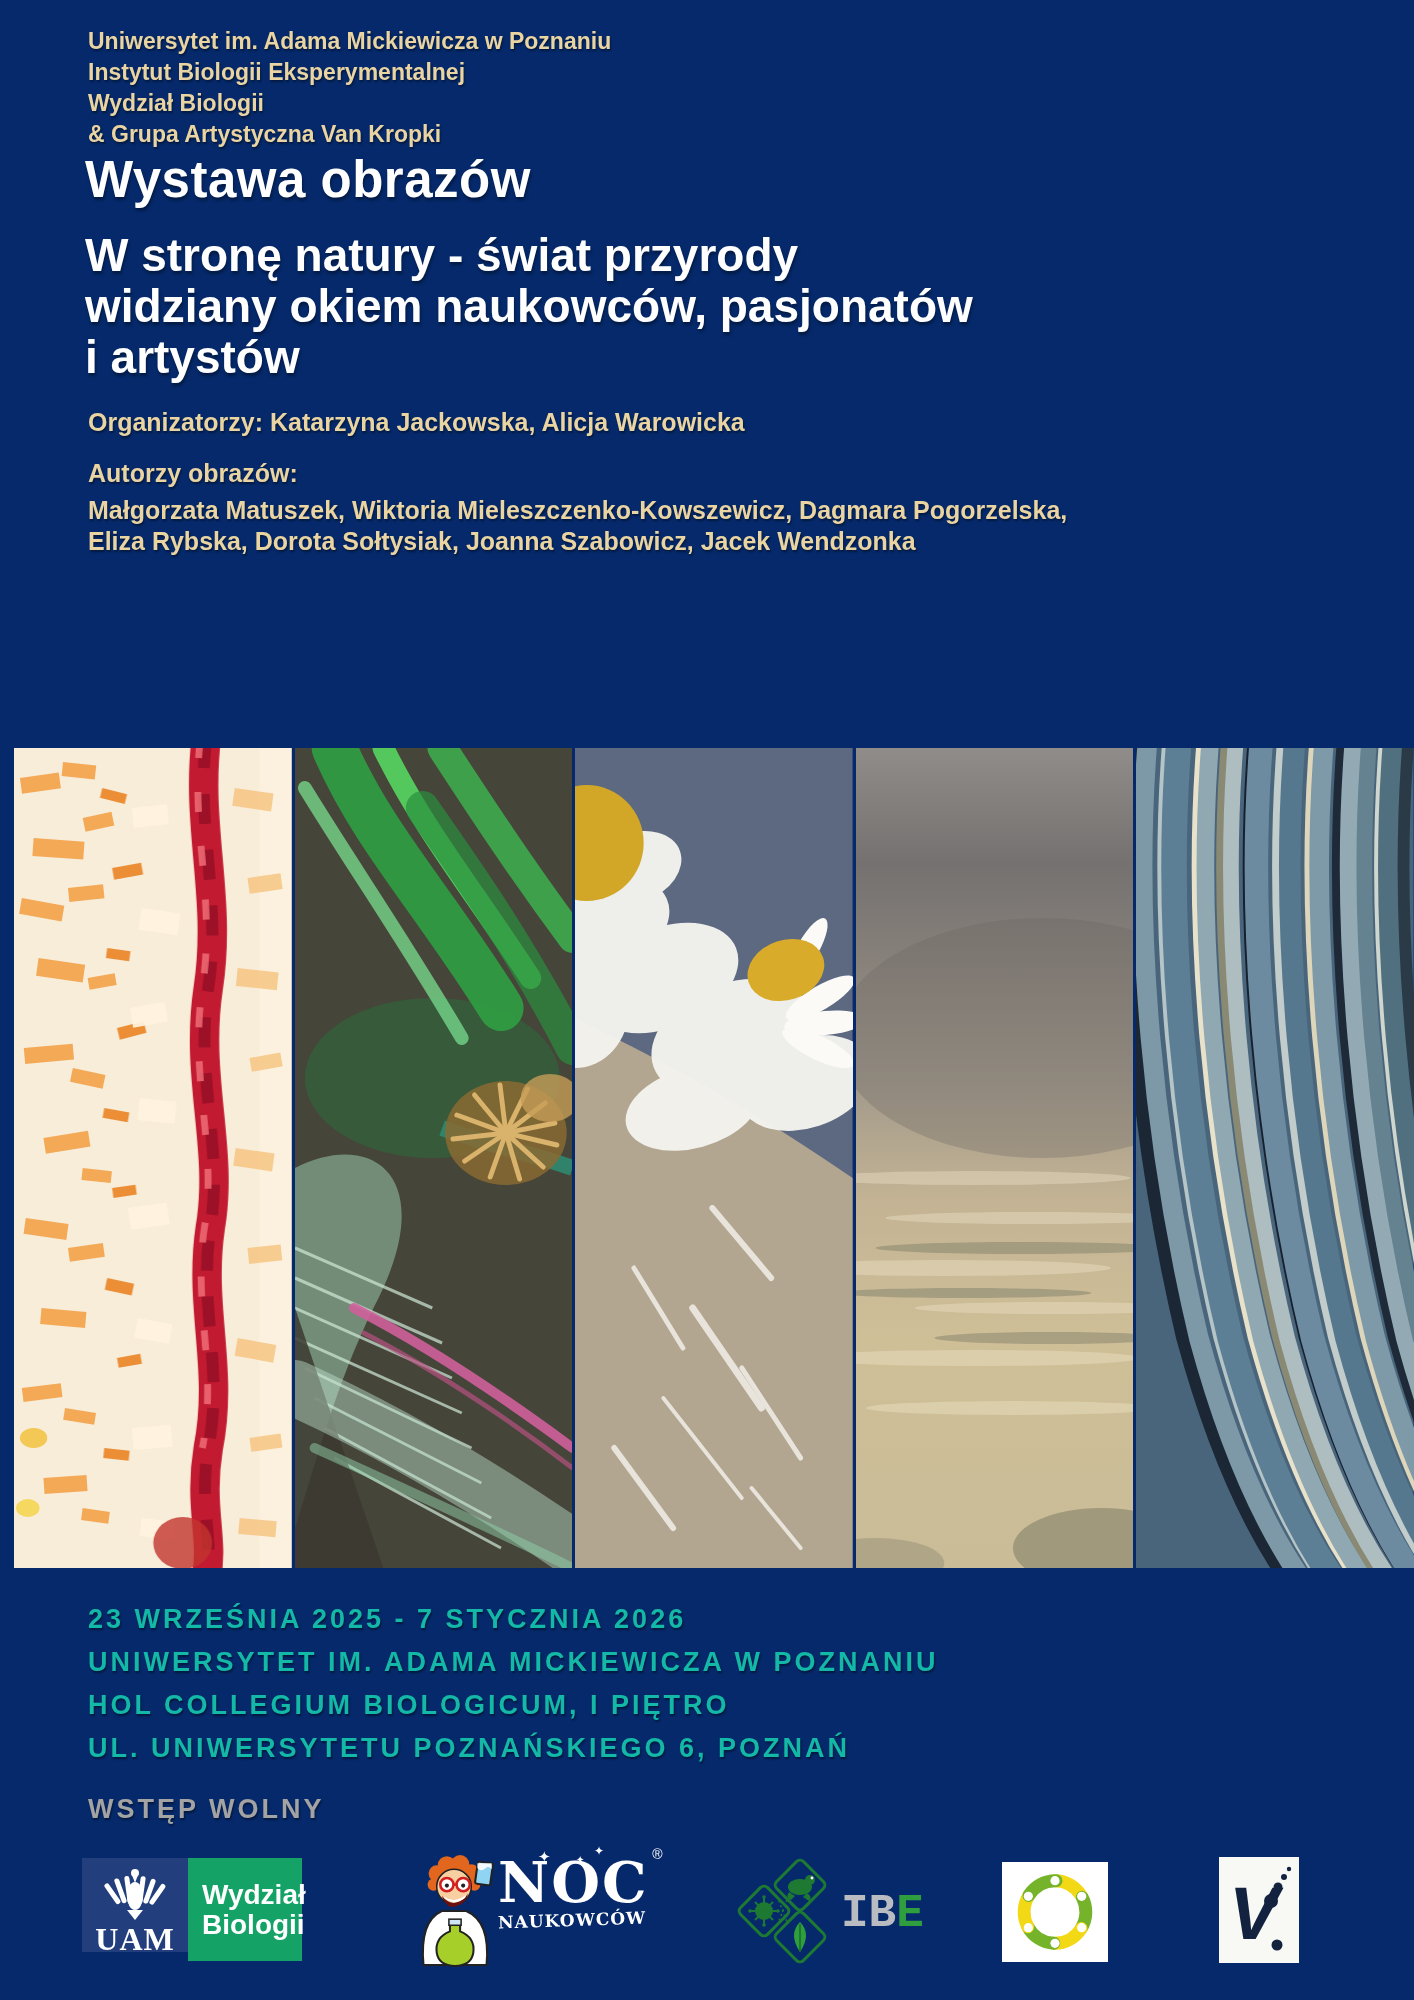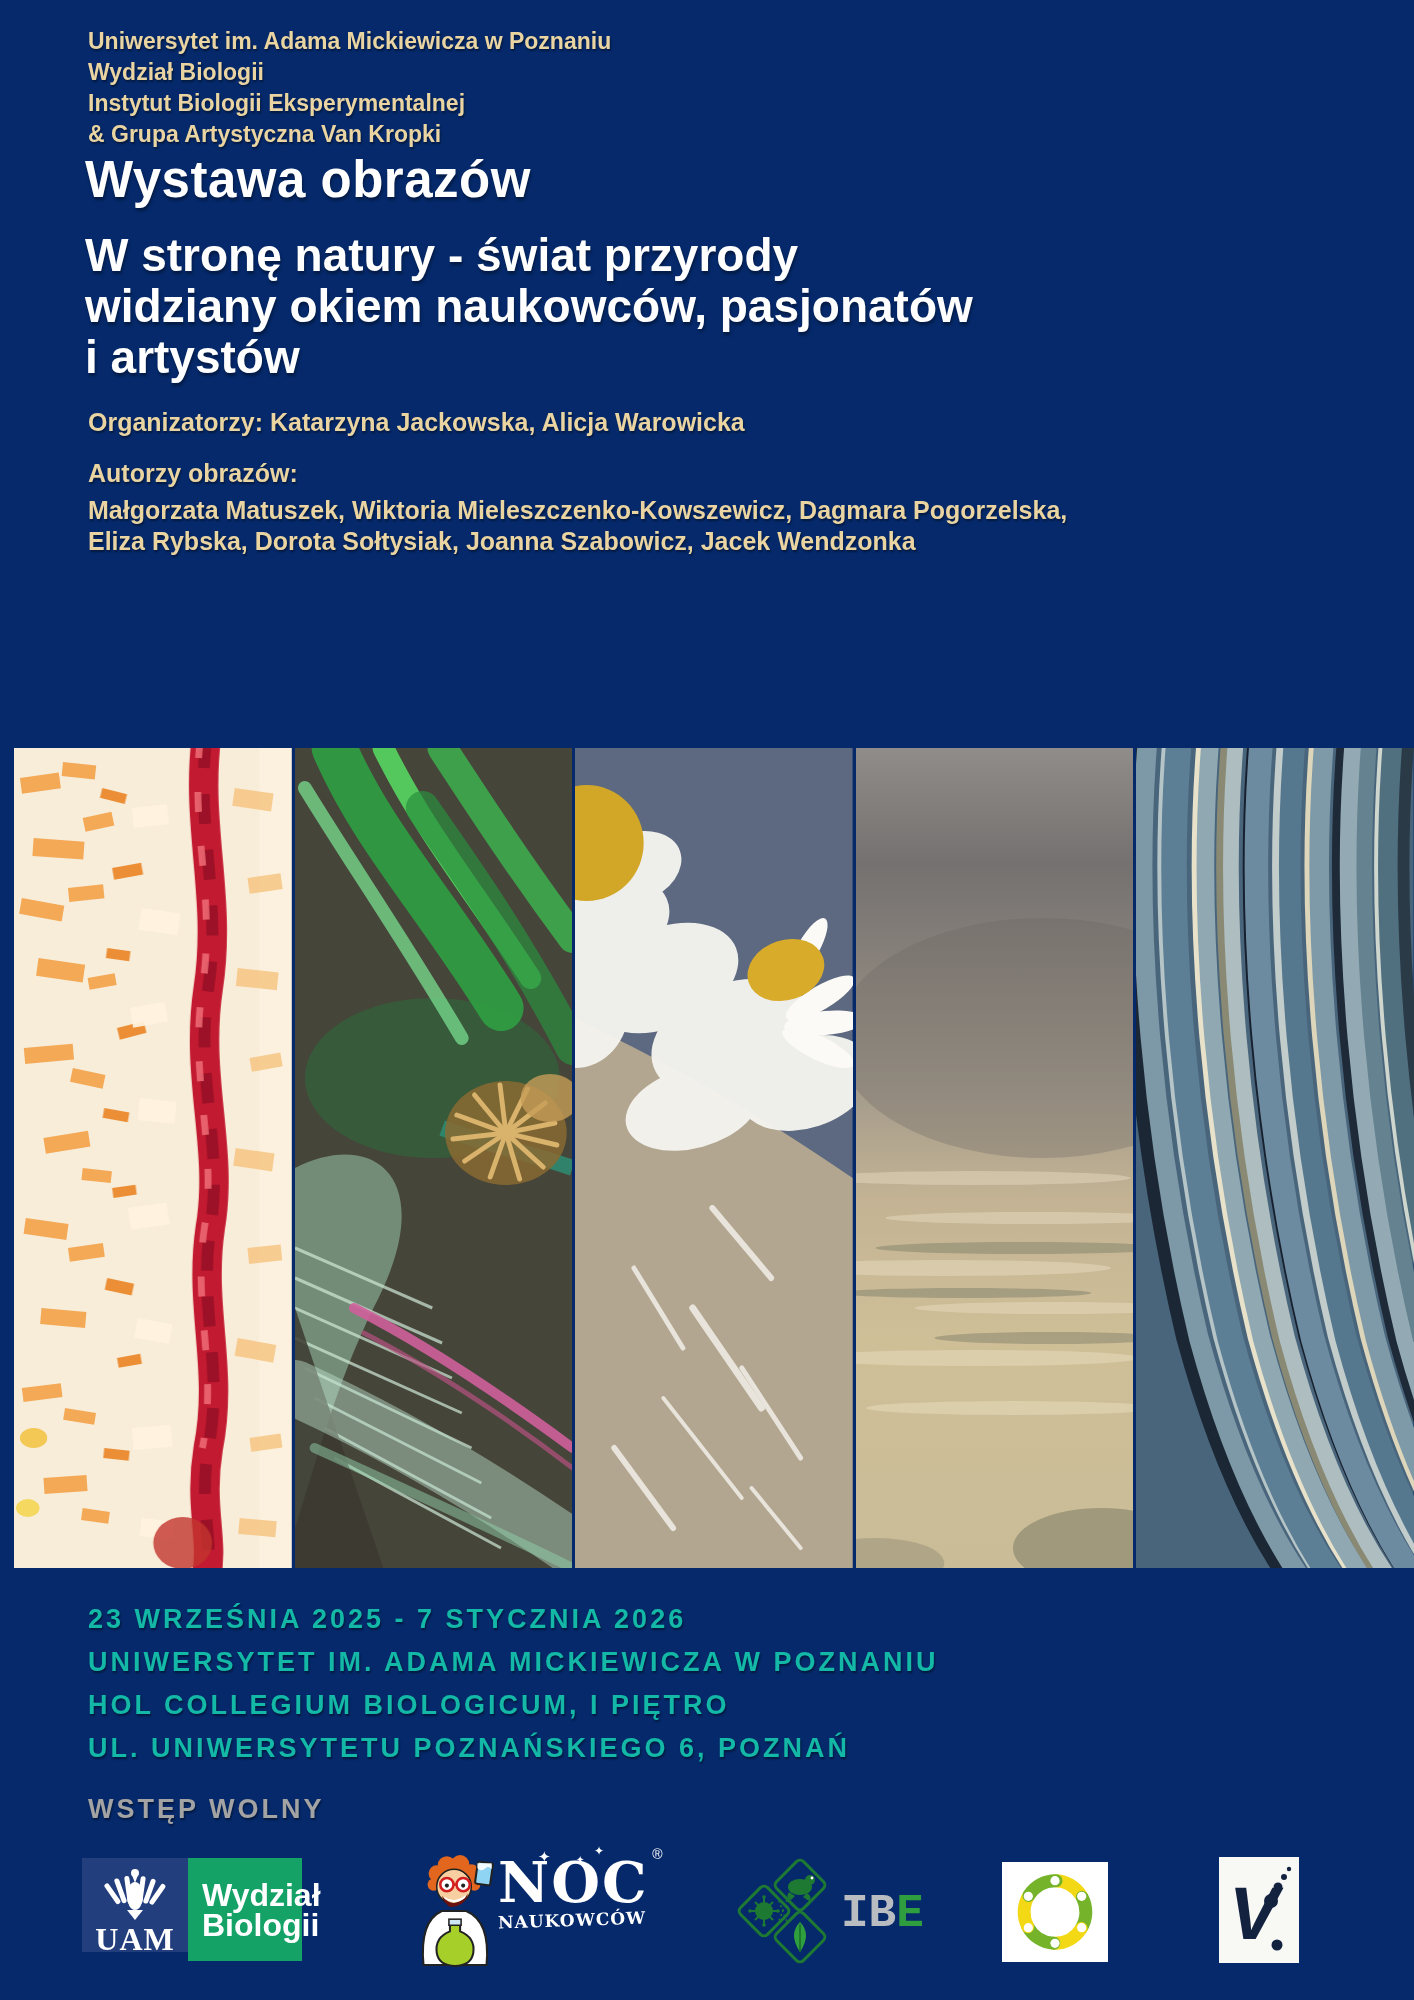--- a/index.html
+++ b/index.html
@@ -24,21 +24,21 @@
   .panel svg{display:block;width:100%;height:100%;}
 
   .event-info{position:absolute;left:88px;top:1598px;color:#14b8a6;font-weight:bold;
     font-size:27px;line-height:43px;letter-spacing:3px;text-shadow:1px 2px 2px rgba(0,0,0,.4);}
   .admission{position:absolute;left:88px;top:1794px;color:#a3a3a3;font-weight:bold;
     font-size:27px;letter-spacing:3px;text-shadow:1px 2px 2px rgba(0,0,0,.4);}
 
   .logo{position:absolute;}
   .uam-box{left:82px;top:1858px;width:106px;height:94px;background:#223e7d;}
   .wb-box{left:188px;top:1858px;width:114px;height:103px;background:#14a266;
-    color:#fff;font-weight:bold;font-size:32px;line-height:30px;
+    color:#fff;font-weight:bold;font-size:28px;line-height:30px;
     display:flex;flex-direction:column;justify-content:center;padding-left:14px;box-sizing:border-box;}
   .noc-box{left:402px;top:1848px;width:260px;height:122px;display:flex;align-items:flex-start;}
   .noc-text{position:relative;margin-left:-8px;margin-top:8px;color:#ffffff;}
   .noc-title{font-size:56px;font-weight:bold;letter-spacing:2px;line-height:52px;
     font-family:"DejaVu Serif",serif;text-align:right;}
   .noc-sub{font-size:17px;font-weight:bold;letter-spacing:1px;margin-top:2px;
     font-family:"DejaVu Serif",serif;transform:rotate(-2deg);}
   .noc-star{position:absolute;font-size:15px;}
   .s1{top:-8px;left:40px;}
   .s2{top:-2px;left:78px;font-size:10px;}
@@ -49,22 +49,22 @@
     display:flex;align-items:center;justify-content:center;}
   .v-box{left:1219px;top:1857px;width:80px;height:106px;background:#f8f8f5;}
 </style>
 </head>
 <body>
 
 <div id="poster">
 
   <div class="org-header">
     <div>Uniwersytet im. Adama Mickiewicza w Poznaniu</div>
+    <div>Instytut Biologii Eksperymentalnej</div>
     <div>Wydział Biologii</div>
-    <div>Instytut Biologii Eksperymentalnej</div>
     <div>&amp; Grupa Artystyczna Van Kropki</div>
   </div>
 
   <div class="title">Wystawa obrazów</div>
   <div class="subtitle">
     <div>W stronę natury - świat przyrody</div>
     <div>widziany okiem naukowców, pasjonatów</div>
     <div>i artystów</div>
   </div>
 

